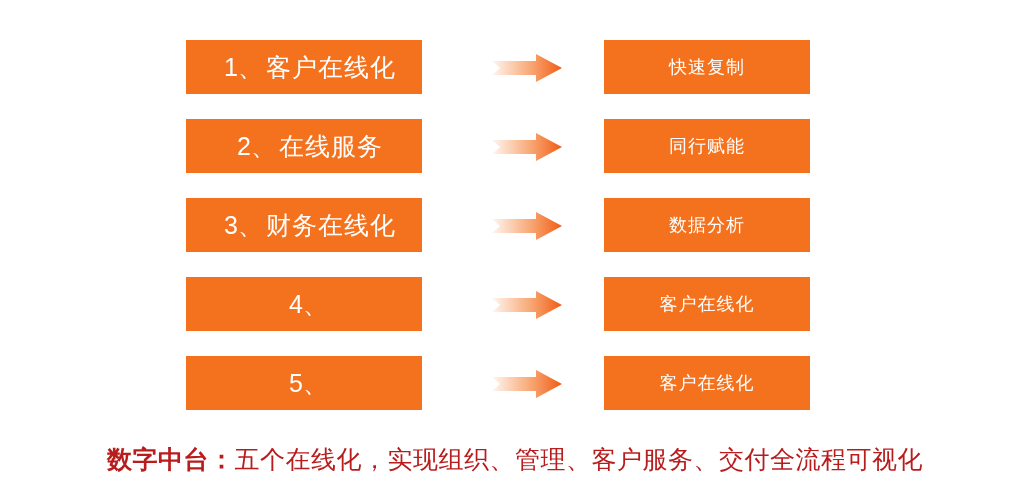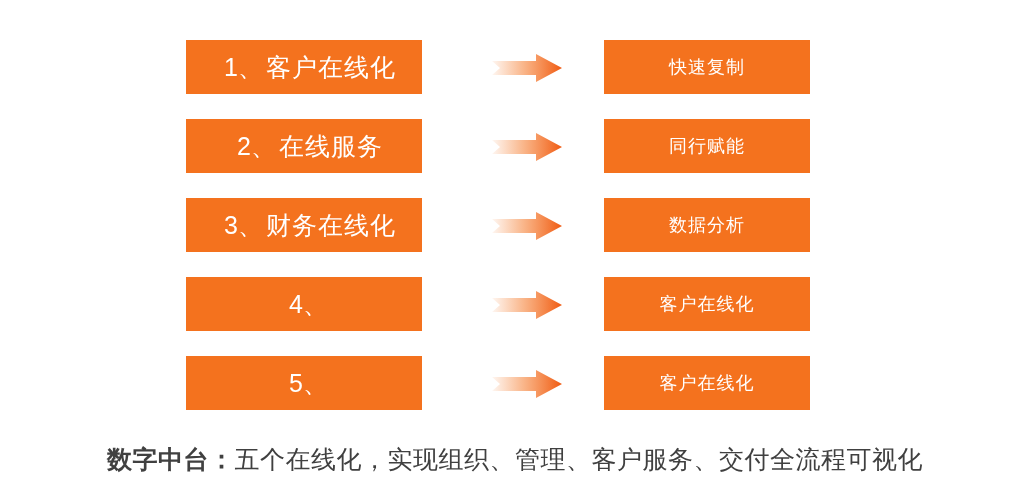--- a/index.html
+++ b/index.html
@@ -85,21 +85,21 @@
   }
 
   
   .caption {
     position: absolute;
     left: 0;
     top: 443px;
     width: 1030px;
     text-align: center;
     font-size: 25px;
-    color: #404040;
+    color: #b91c1c;
     letter-spacing: 0.5px;
     line-height: 1.3;
     white-space: nowrap;
   }
   .caption .lead {
     font-weight: bold;
   }
   .caption .body {
     font-weight: normal;
   }

